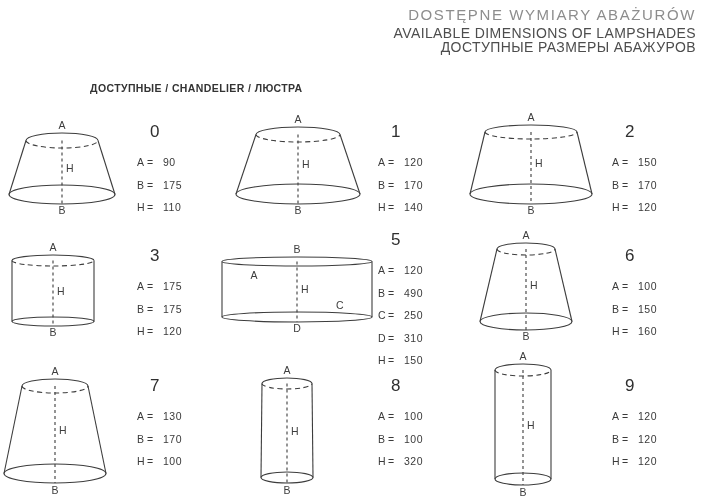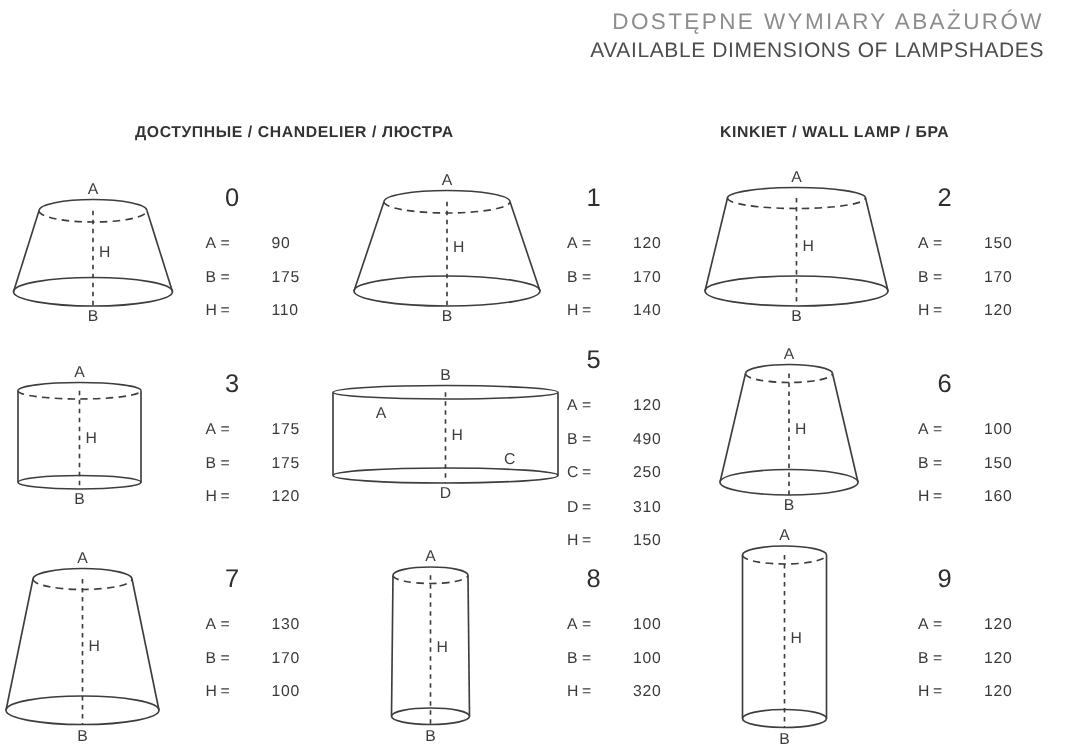--- a/index.html
+++ b/index.html
@@ -40,34 +40,34 @@
     font-size:17px;color:#2f2f2f;margin-left:13px;margin-bottom:9px;
     letter-spacing:0.5px;
   }
   .dim-row{
     display:flex;align-items:baseline;
     font-size:10.5px;color:#3a3a3a;line-height:22.5px;
     letter-spacing:0.5px;
   }
   .dim-k{width:10px;}
   .dim-eq{width:16px;text-align:left;}
-  .dim-v{flex:1;margin-left:18px;}
+  .dim-v{flex:1;}
 </style>
 </head>
 <body>
 
 <div id="page">
 
   <div class="title-block">
     <div class="main-title">DOSTĘPNE WYMIARY ABAŻURÓW</div>
     <div class="sub-title">AVAILABLE DIMENSIONS OF LAMPSHADES</div>
+    <div class="sub-title">ДОСТУПНЫЕ РАЗМЕРЫ АБАЖУРОВ</div>
   </div>
 
   <div id="hdr-chandelier" class="section-header">ДОСТУПНЫЕ / CHANDELIER  / ЛЮСТРА</div>
-  <div id="hdr-walllamp" class="section-header">KINKIET / WALL LAMP / БРА</div>
 
   <div class="drawing" style="left:5px;top:120px;">
       <svg xmlns="http://www.w3.org/2000/svg" width="114" height="96" viewBox="0 0 114 96">
         <path d="M 21 20.5 A 36 7.5 0 0 1 93 20.5" fill="none" stroke="#3d3d3d" stroke-width="1.1"></path>
         <path d="M 21 20.5 A 36 7.5 0 0 0 93 20.5" fill="none" stroke="#3d3d3d" stroke-width="1.1" stroke-dasharray="5 3.5"></path>
         <ellipse cx="57" cy="74.5" rx="53" ry="9.5" fill="none" stroke="#3d3d3d" stroke-width="1.1"></ellipse>
         <line x1="21" y1="20.5" x2="4" y2="74.5" fill="none" stroke="#3d3d3d" stroke-width="1.1"></line>
         <line x1="93" y1="20.5" x2="110" y2="74.5" fill="none" stroke="#3d3d3d" stroke-width="1.1"></line>
         <line x1="57" y1="20.5" x2="57" y2="84" fill="none" stroke="#3d3d3d" stroke-width="1.1" stroke-dasharray="3 3"></line>
         <text x="57" y="9" text-anchor="middle">A</text>

